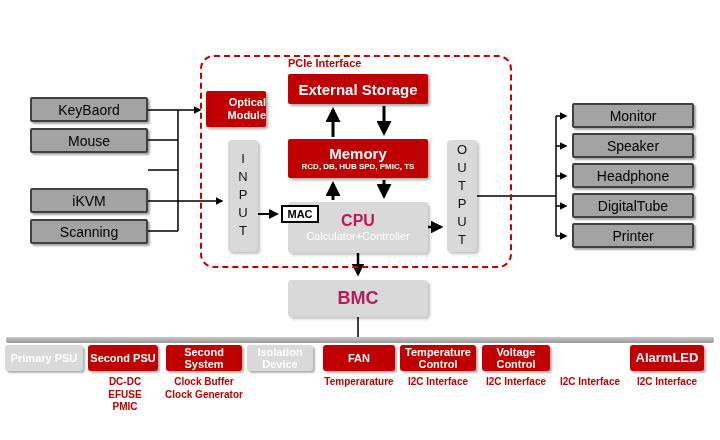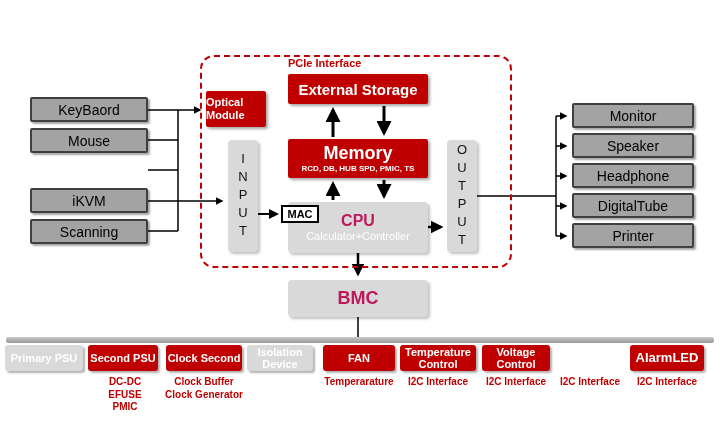--- a/index.html
+++ b/index.html
@@ -5,21 +5,21 @@
   html,body{margin:0;padding:0;background:#fff;}
   #canvas{position:relative;width:720px;height:440px;background:#fff;
           font-family:"Liberation Sans", sans-serif;overflow:hidden;}
   #wires{position:absolute;left:0;top:0;width:720px;height:440px;z-index:1;pointer-events:none;}
   .abs{position:absolute;z-index:2;box-sizing:border-box;}
   .dev{background:#a3a3a3;border:2px solid #404040;border-radius:2px;
        box-shadow:2px 2px 2px rgba(0,0,0,.35);display:flex;align-items:center;justify-content:center;
        font-size:14px;color:#000;}
   .dashed{border:2px dashed #c00000;border-radius:14px;background:transparent;z-index:1;}
   .redbox{background:#c00000;color:#fff;font-weight:bold;display:flex;flex-direction:column;
-          align-items:center;justify-content:center;text-align:left;border-radius:2px;
+          align-items:center;justify-content:center;text-align:right;border-radius:2px;
           box-shadow:2px 2px 3px rgba(0,0,0,.35);}
   .graycore{background:#d9d9d9;border-radius:4px;display:flex;flex-direction:column;
             align-items:center;justify-content:center;box-shadow:2px 2px 3px rgba(0,0,0,.25);}
   .vert{writing-mode:vertical-lr;text-orientation:upright;letter-spacing:3px;
         font-size:13px;color:#111;}
   .cputitle{color:#be185d;font-weight:bold;font-size:16px;line-height:1.1;}
   .cpusub{color:#fff;font-size:11px;line-height:1.2;}
   .memsub{font-size:8px;font-weight:bold;line-height:1.2;}
   .mac{background:#fff;border:2px solid #000;display:flex;align-items:center;justify-content:center;
        font-size:11px;font-weight:bold;color:#000;}
@@ -82,21 +82,21 @@
   <div class="abs dev" style="left:30px;top:219px;width:118px;height:25px">Scanning</div>
 
   <div class="abs dashed" style="left:200px;top:55px;width:312px;height:213px"></div>
   <div class="abs pcie" style="left:288px;top:57px;width:140px">PCIe Interface</div>
 
   <div class="abs redbox" style="left:206px;top:91px;width:60px;height:36px;font-size:11px;line-height:1.15">Optical Module</div>
 
   <div class="abs redbox" style="left:288px;top:74px;width:140px;height:30px;font-size:15px">External Storage</div>
 
   <div class="abs redbox" style="left:288px;top:139px;width:140px;height:39px">
-    <div style="font-size:18px">Memory</div>
+    <div style="font-size:15px">Memory</div>
     <div class="memsub">RCD, DB, HUB SPD, PMIC, TS</div>
   </div>
 
   <div class="abs graycore" style="left:228px;top:140px;width:30px;height:112px">
     <span class="vert">INPUT</span>
   </div>
 
   <div class="abs graycore" style="left:447px;top:140px;width:30px;height:112px">
     <span class="vert">OUTPUT</span>
   </div>
@@ -115,21 +115,21 @@
   <div class="abs dev" style="left:572px;top:103px;width:122px;height:25px">Monitor</div>
   <div class="abs dev" style="left:572px;top:133px;width:122px;height:25px">Speaker</div>
   <div class="abs dev" style="left:572px;top:163px;width:122px;height:25px">Headphone</div>
   <div class="abs dev" style="left:572px;top:193px;width:122px;height:25px">DigitalTube</div>
   <div class="abs dev" style="left:572px;top:223px;width:122px;height:25px">Printer</div>
 
   <div class="abs bus" style="left:6px;top:337px;width:708px;height:6px"></div>
 
   <div class="abs bm gray" style="left:5px;top:345px;width:78px">Primary PSU</div>
   <div class="abs bm red" style="left:88px;top:345px;width:70px">Second PSU</div>
-  <div class="abs bm red" style="left:166px;top:345px;width:76px">Clock Second</div>
+  <div class="abs bm red" style="left:166px;top:345px;width:76px">Second System</div>
   <div class="abs bm gray" style="left:247px;top:345px;width:66px">Isolation
 Device</div>
   <div class="abs bm red" style="left:323px;top:345px;width:72px">FAN</div>
   <div class="abs bm red" style="left:400px;top:345px;width:76px">Temperature
 Control</div>
   <div class="abs bm red" style="left:482px;top:345px;width:68px">Voltage
 Control</div>
   <div class="abs bm red big" style="left:630px;top:345px;width:74px">AlarmLED</div>
 
   <div class="abs sub" style="left:88px;top:376px;width:74px">DC-DC

